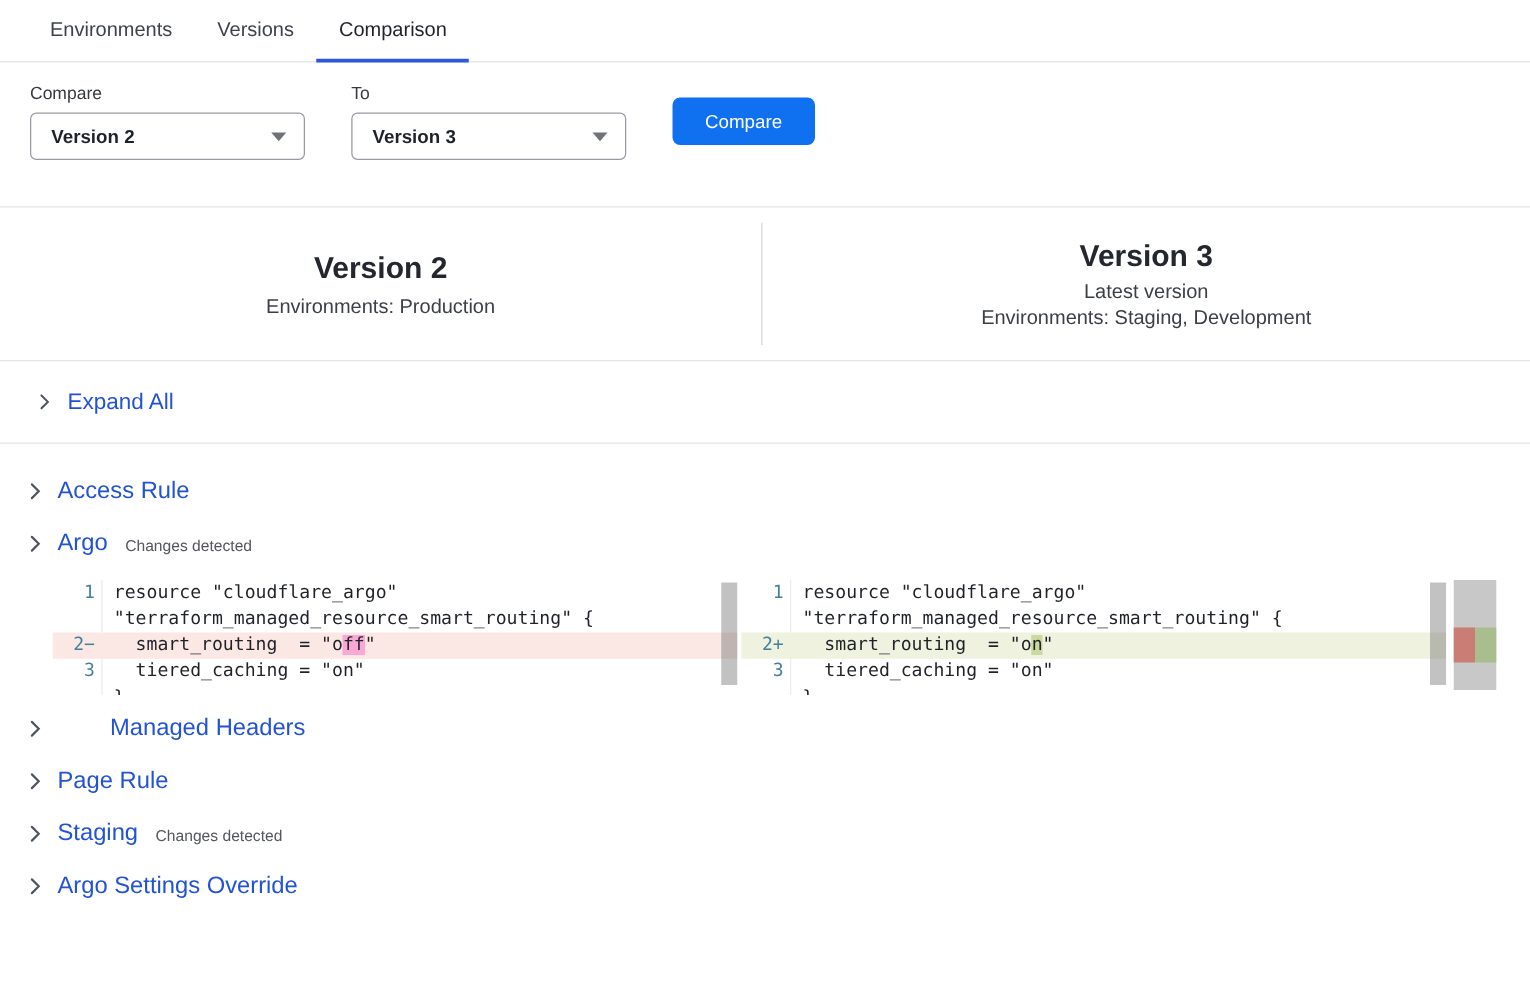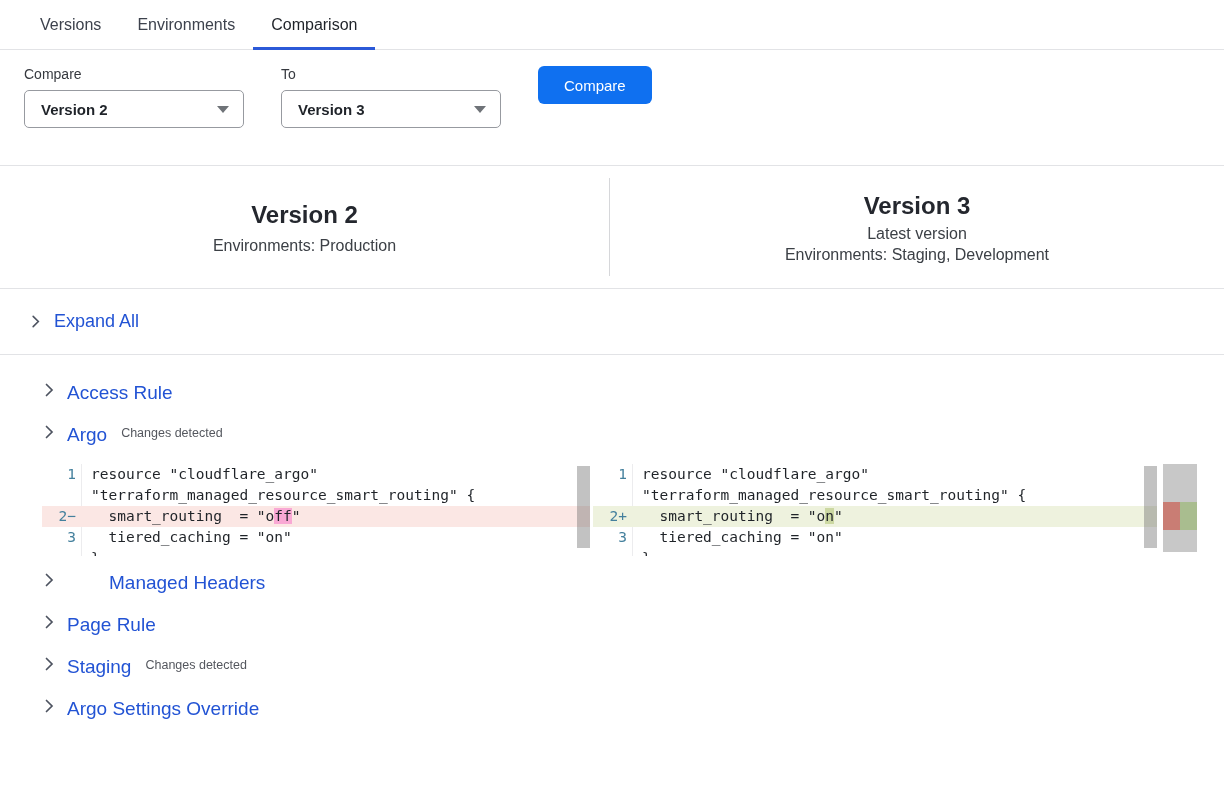--- a/index.html
+++ b/index.html
@@ -6,21 +6,21 @@
   html,body { width:1224px; height:788px; background:#fff; overflow:hidden;
     font-family:"Liberation Sans", sans-serif; color:#24272e; }
 
   
   .tabs { display:flex; padding-left:22px; border-bottom:1px solid #e2e3e6; margin-top:2px; }
   .tab { padding:14px 18px 13px; font-size:16px; color:#3d424d; cursor:pointer;
     border-bottom:3px solid transparent; margin-bottom:-1px; white-space:nowrap; }
   .tab.active { color:#1f2329; border-bottom-color:#2b59d8; }
 
   
-  .compare-bar { display:flex; align-items:flex-start; padding:16px 0 0 24px; }
+  .compare-bar { display:flex; align-items:center; padding:16px 0 0 24px; }
   .field { margin-right:37px; }
   .field-label { font-size:14px; color:#36393f; margin-bottom:8px; }
   .select { width:220px; height:38px; border:1px solid #979aa0; border-radius:5px;
     display:flex; align-items:center; justify-content:space-between; padding:0 14px 0 16px;
     background:#fff; cursor:pointer; }
   .select-value { font-size:15px; font-weight:bold; color:#1f2329; }
   .caret { width:0; height:0; border-left:6px solid transparent; border-right:6px solid transparent;
     border-top:7px solid #6f7378; }
   .btn-primary { height:38px; padding:0 26px; background:#0f70f0; color:#fff; border:none;
     border-radius:6px; font-size:15px; font-family:inherit; cursor:pointer; }
@@ -34,21 +34,21 @@
   .vh-divider { width:1px; background:#d6d7da; height:98px; }
   .vh-title { font-size:24px; font-weight:bold; color:#24272e; line-height:1.3; }
   .vh-sub { font-size:16px; color:#3c4046; margin-top:6px; }
 
   
   .expand-row { display:flex; align-items:center; padding:22px 17px 22px 28px;
     border-bottom:1px solid #e2e3e6; cursor:pointer; }
   .expand-row .label { font-size:18px; color:#2253d4; margin-left:11px; }
 
   
-  .section-row { display:flex; padding-left:41px; cursor:pointer; }
+  .section-row { display:flex; align-items:center; padding-left:20px; cursor:pointer; }
   .section-row .label { font-size:19px; color:#2253d4; margin-left:10px; }
   .section-row .badge { font-size:12.5px; color:#54575e; margin-left:14px; position:relative; top:2px; }
   .chev { flex:none; display:inline-flex; }
   .mt1 { margin-top:27px; } .mt2 { margin-top:20px; }
 
   
   .diff-wrap { display:flex; margin:18px 0 16px 42px; }
   .diff-panel { position:relative; height:92px; overflow:hidden; background:#fff; }
   .diff-left  { width:548px; margin-right:3px; }
   .diff-right { width:564px; }
@@ -67,22 +67,22 @@
   .diff-right .vscroll { right:0; }
   .ruler { width:34px; height:88px; background:#c8c8c8; margin-left:6px; position:relative; }
   .ruler-band { position:absolute; top:38px; left:0; right:0; height:28px; display:flex; }
   .ruler-del { flex:1; background:#c97d74; }
   .ruler-add { flex:1; background:#a9bd8f; }
 </style>
 </head>
 <body>
 
 <div class="tabs">
+  <div class="tab">Environments</div>
   <div class="tab">Versions</div>
-  <div class="tab">Environments</div>
   <div class="tab active">Comparison</div>
 </div>
 
 <div class="compare-bar">
   <div class="field">
     <div class="field-label">Compare</div>
     <div class="select">
       <span class="select-value">Version 2</span>
       <span class="caret"></span>
     </div>

